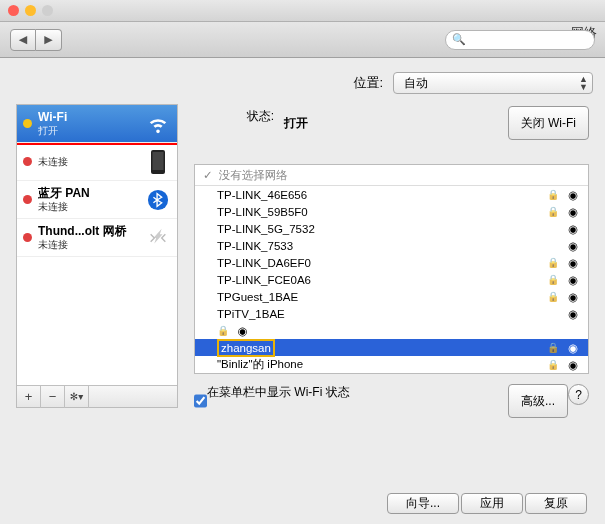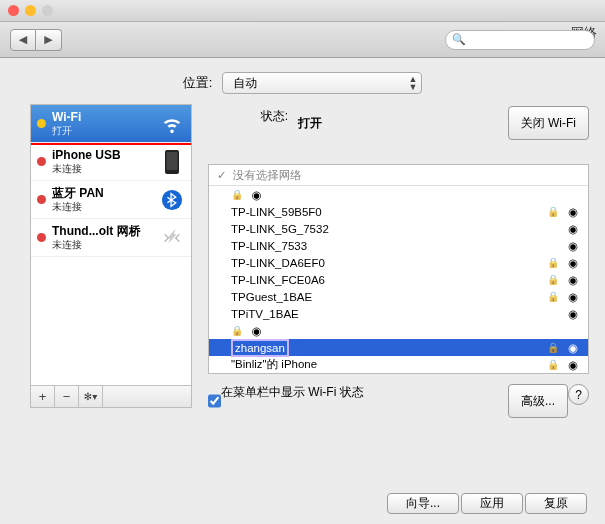--- a/index.html
+++ b/index.html
@@ -8,24 +8,24 @@
   .traffic { display:flex; gap:6px; }
   .tl { width:11px; height:11px; border-radius:50%; }
   .tl.red{background:#ff5f57;} .tl.yellow{background:#ffbd2e;} .tl.green{background:#cfcfcf;}
   .title { flex:1; text-align:right; font-size:13px; color:#333; margin-left:-40px;margin-top:44px; }
   .toolbar { height:36px; background:linear-gradient(#e6e6e6,#cfcfcf); border-bottom:1px solid #a0a0a0; display:flex; align-items:center; padding:0 10px; gap:8px; }
   .navbtns { display:flex; }
   .navbtn { width:26px; height:22px; background:linear-gradient(#fdfdfd,#dedede); border:1px solid #9a9a9a; display:flex; align-items:center; justify-content:center; font-size:11px; color:#555;}
   .navbtn:first-child{border-radius:4px 0 0 4px;} .navbtn:last-child{border-radius:0 4px 4px 0; border-left:none;}
   .pillbtn { height:22px; padding:0 10px; background:linear-gradient(#fdfdfd,#dedede); border:1px solid #9a9a9a; border-radius:4px; font-size:12px; display:flex; align-items:center;}
   .search { margin-left:auto; width:150px; height:20px; border:1px solid #b5b5b5; border-radius:10px; background:#fff; display:flex; align-items:center; padding:0 6px; font-size:11px; color:#888;}
-  .locrow { display:flex; align-items:center; justify-content:center; gap:10px; padding:14px 0 10px; font-size:13px; }
+  .locrow { display:flex; align-items:center; justify-content:flex-end; gap:10px; padding:14px 12px 10px; font-size:13px; }
   .select { height:22px; background:linear-gradient(#fff,#eaeaea); border:1px solid #aaa; border-radius:4px; display:flex; align-items:center; padding:0 22px 0 10px; position:relative; font-size:12px; min-width:200px;}
   .select .arrows{ position:absolute; right:4px; top:2px; font-size:9px; line-height:8px; color:#444;}
-  .body { display:flex; padding:0 16px 0 16px; gap:16px;margin-left:14px; }
+  .body { display:flex; padding:0 16px 0 16px; gap:16px; }
   .sidebar-inner { border:1px solid #bcbcbc; background:#fff;}
   .netlist { height:280px; overflow:hidden;}
   .netitem { height:38px; display:flex; align-items:center; padding:0 6px; gap:6px; border-bottom:1px solid #eee; position:relative;}
   .netitem.selected { background:linear-gradient(#4f98e0,#2a6fd0); color:#fff;}
   .dot { width:9px; height:9px; border-radius:50%; flex-shrink:0;}
   .dot.yellow{background:#f5c518;} .dot.red{background:#e04040;}
   .netlabels { display:flex; flex-direction:column; line-height:14px; flex:1; overflow:hidden;}
   .netname{font-size:12px; font-weight:bold; white-space:nowrap; overflow:hidden; text-overflow:ellipsis;}
   .netstat{font-size:10px; opacity:.85;}
   .neticon { width:26px; height:26px; display:flex; align-items:center; justify-content:center;}
@@ -36,21 +36,21 @@
   .lab { width:90px; text-align:right; padding-right:10px; padding-top:2px;}
   .val { font-weight:bold;}
   .btn { height:21px; padding:16px 12px; background:linear-gradient(#fff,#e6e6e6); border:1px solid #9a9a9a; border-radius:4px; font-size:12px; display:inline-flex; align-items:center;}
   .desc { font-size:10.5px; color:#555; margin-top:2px;}
   .wifiList { border:1px solid #bbb; background:#fff; margin-top:2px; height:210px; overflow:hidden; position:relative;}
   .wifiHead { height:21px; display:flex; align-items:center; padding:0 8px; color:#888; font-size:11.5px; border-bottom:1px solid #ddd;}
   .wifiHead .check{ color:#888; margin-right:6px;}
   .wifiItem { height:17px; display:flex; align-items:center; padding:0 8px 0 22px; font-size:11.5px;}
   .wifiItem .wn{ flex:1; white-space:nowrap; overflow:hidden; text-overflow:ellipsis;}
   .wifiItem.sel { background:#2a62d8; color:#fff;}
-  .wifiItem.sel .wn{ border:2px solid #c4b5fd; padding:6px 2px; height:18px; display:inline-flex; align-items:center; flex:0 0 auto; margin-right:auto;}
+  .wifiItem.sel .wn{ border:2px solid #eab308; padding:6px 2px; height:18px; display:inline-flex; align-items:center; flex:0 0 auto; margin-right:auto;}
   .lock { font-size:10px; margin-right:6px; opacity:.7;}
   .sig { width:14px; text-align:center;}
   .chkrow { display:flex; margin-top:10px;}
   .chkrow input{ accent-color:#3b7bd6;}
   .footer { position:absolute; bottom:10px; right:18px; display:flex; gap:2px;}
   .footer .btn{ padding:0 18px;}
   .redwrap{ border:2px solid red; margin:-2px;}
 </style>
 </head>
 <body>
@@ -96,21 +96,20 @@
     <span class="neticon">
                 <svg width="22" height="22" viewBox="0 0 24 24">
                   <path fill="#fff" d="M12 18a2 2 0 100 4 2 2 0 000-4zm-5-4a8 8 0 0110 0l-2 2a5 5 0 00-6 0zm-4-4a14 14 0 0118 0l-2 2a11 11 0 00-14 0z"></path>
                 </svg>
               </span>
             </div>
           </div>
           <div class="netitem">
             <span class="dot red"></span>
     <div class="netlabels">
-              <span class="netname">iPhone USB</span>
     <span class="netstat">未连接</span>
             </div>
     <span class="neticon">
               <svg width="14" height="24" viewBox="0 0 14 24">
                 <rect width="14" height="24" rx="2" fill="#222"></rect>
                 <rect x="1.5" y="2" width="11" height="18" fill="#444"></rect>
               </svg>
             </span>
           </div>
           <div class="netitem">
@@ -162,20 +161,21 @@
 
     <div class="row" style="margin-top:22px;">
       <div style="flex:1">
         <div class="wifiList">
           <div class="wifiHead">
             <span class="check">✓</span>
             <span>没有选择网络</span>
           </div>
           <div id="wifilist">
               <div class="wifiItem">
+                <span class="wn">TP-LINK_46E656</span>
     <span class="lock">🔒</span>
     <span class="sig">◉</span>
               </div>
               <div class="wifiItem">
                 <span class="wn">TP-LINK_59B5F0</span>
     <span class="lock">🔒</span>
     <span class="sig">◉</span>
               </div>
               <div class="wifiItem">
                 <span class="wn">TP-LINK_5G_7532</span>

